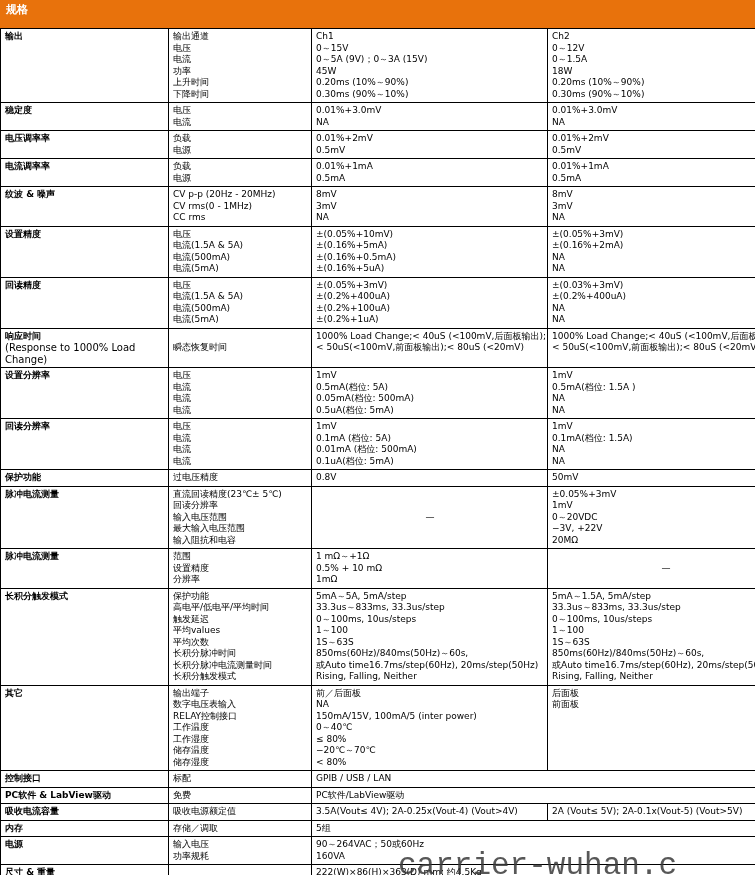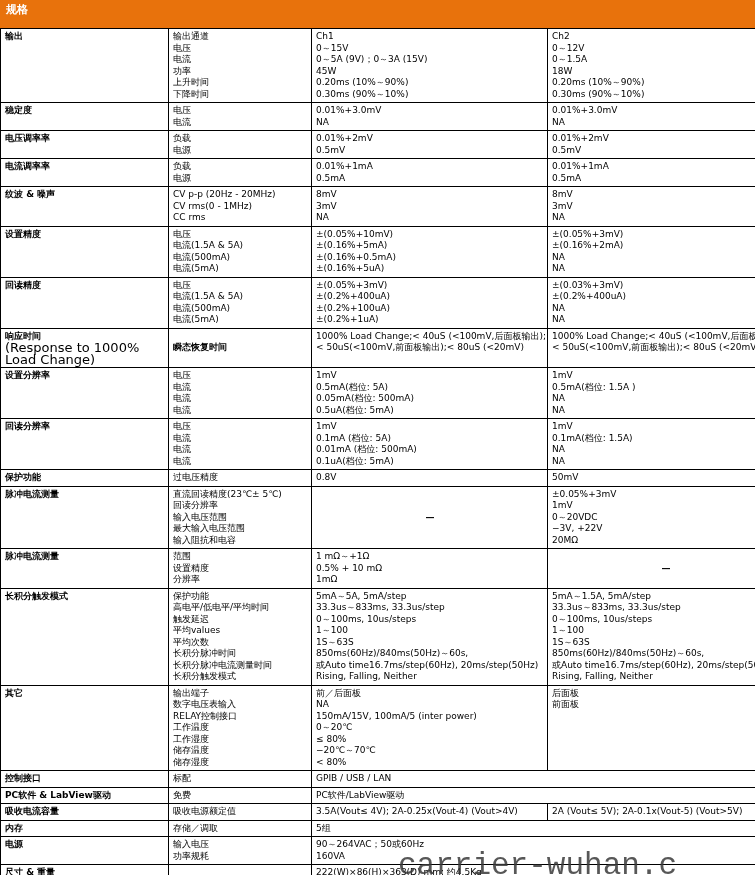--- a/index.html
+++ b/index.html
@@ -40,22 +40,22 @@
     vertical-align: top;
     padding: 2px 3px 2px 4px;
     font-size: 9px;
     line-height: 11.5px;
   }
   td.c0 { width: 160px; font-weight: bold; }
   td.c1 { width: 135px; }
   td.c2 { width: 228px; }
   td.c3 { width: 228px; }
   .lines div { white-space: nowrap; }
-  .sub { font-weight: normal; font-size: 13px; }
-  .mid { vertical-align: middle !important; font-weight: bold; }
+  .sub { font-weight: normal; font-size: 10px; }
+  .mid { vertical-align: middle !important; }
   .dash {
     text-align: center;
     font-size: 13px;
     line-height: 11.5px;
   }
   .wm {
     position: absolute;
     left: 398px;
     top: 848px;
     font-size: 31px;
@@ -367,21 +367,21 @@
             <div>RELAY控制接口</div>
             <div>工作温度</div>
             <div>工作湿度</div>
             <div>储存温度</div>
             <div>储存湿度</div>
         </td>
         <td class="c2 lines">
           <div>前／后面板</div>
             <div>NA</div>
             <div>150mA/15V, 100mA/5 (inter power)</div>
-            <div>0～20℃</div>
+            <div>0～40℃</div>
             <div>≤ 80%</div>
             <div>−20℃～70℃</div>
             <div>&lt; 80%</div>
         </td>
         <td class="c3 lines">
           <div>后面板</div>
             <div>前面板</div>
         </td>
       </tr>
 

